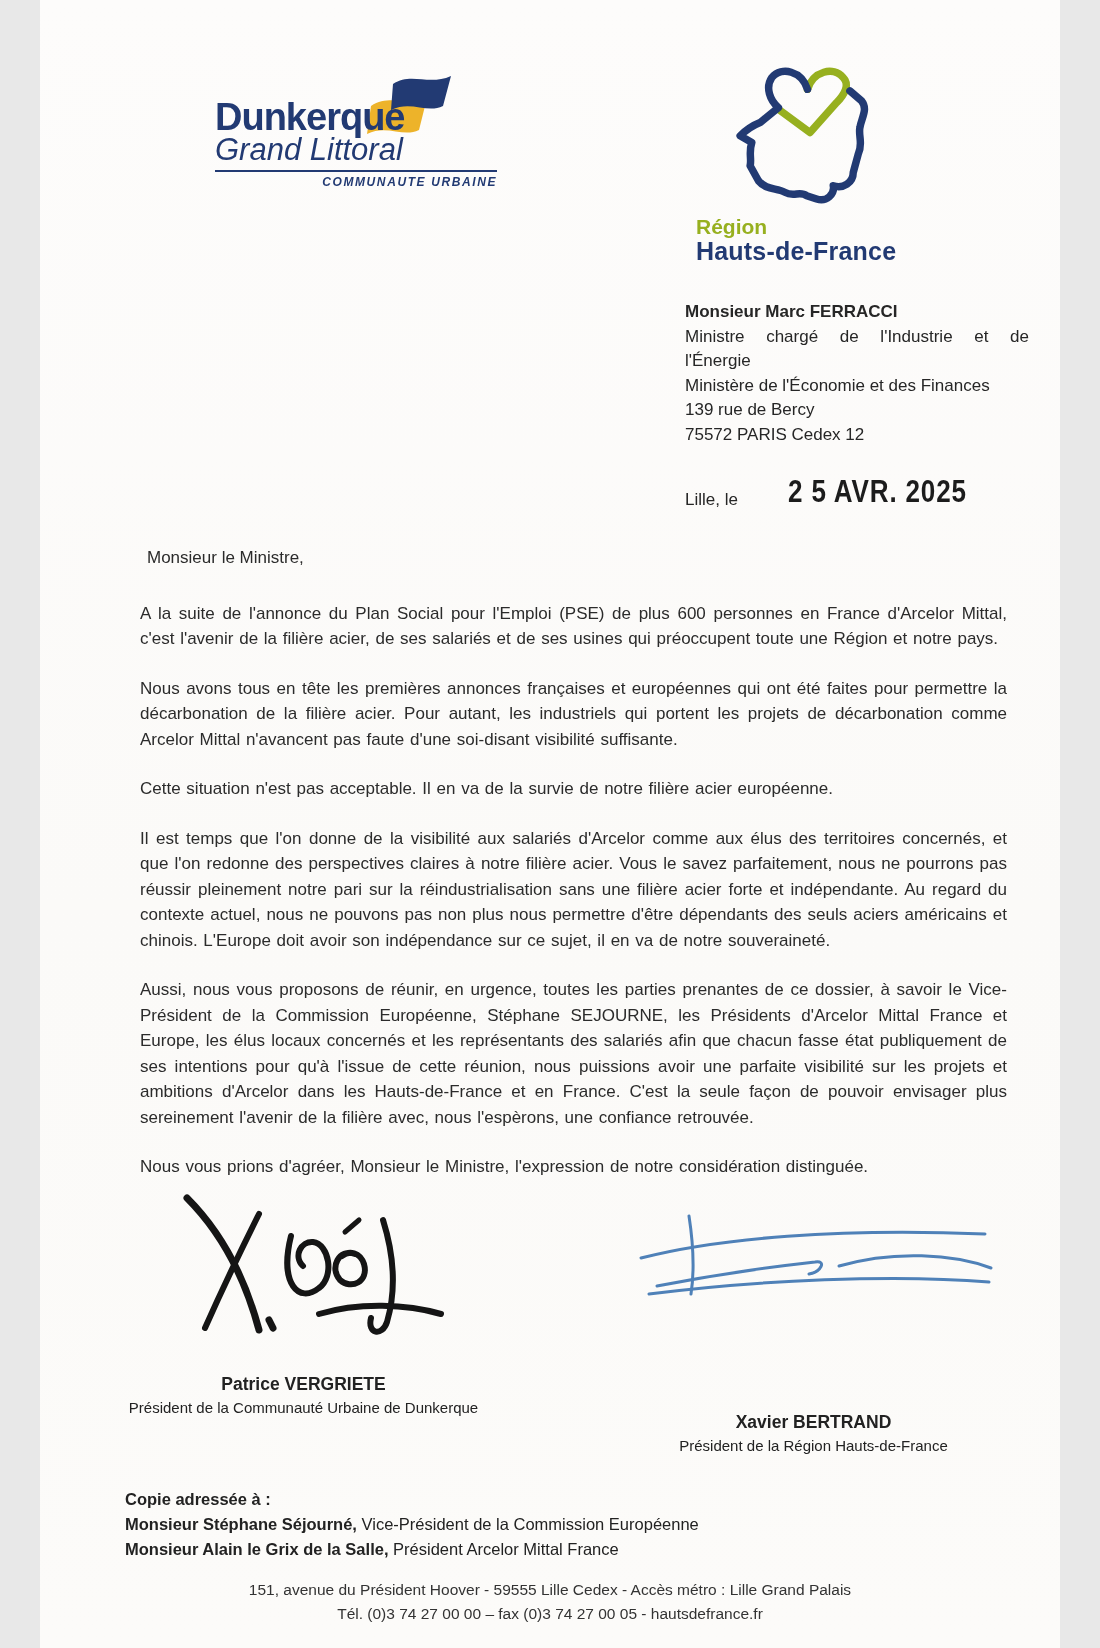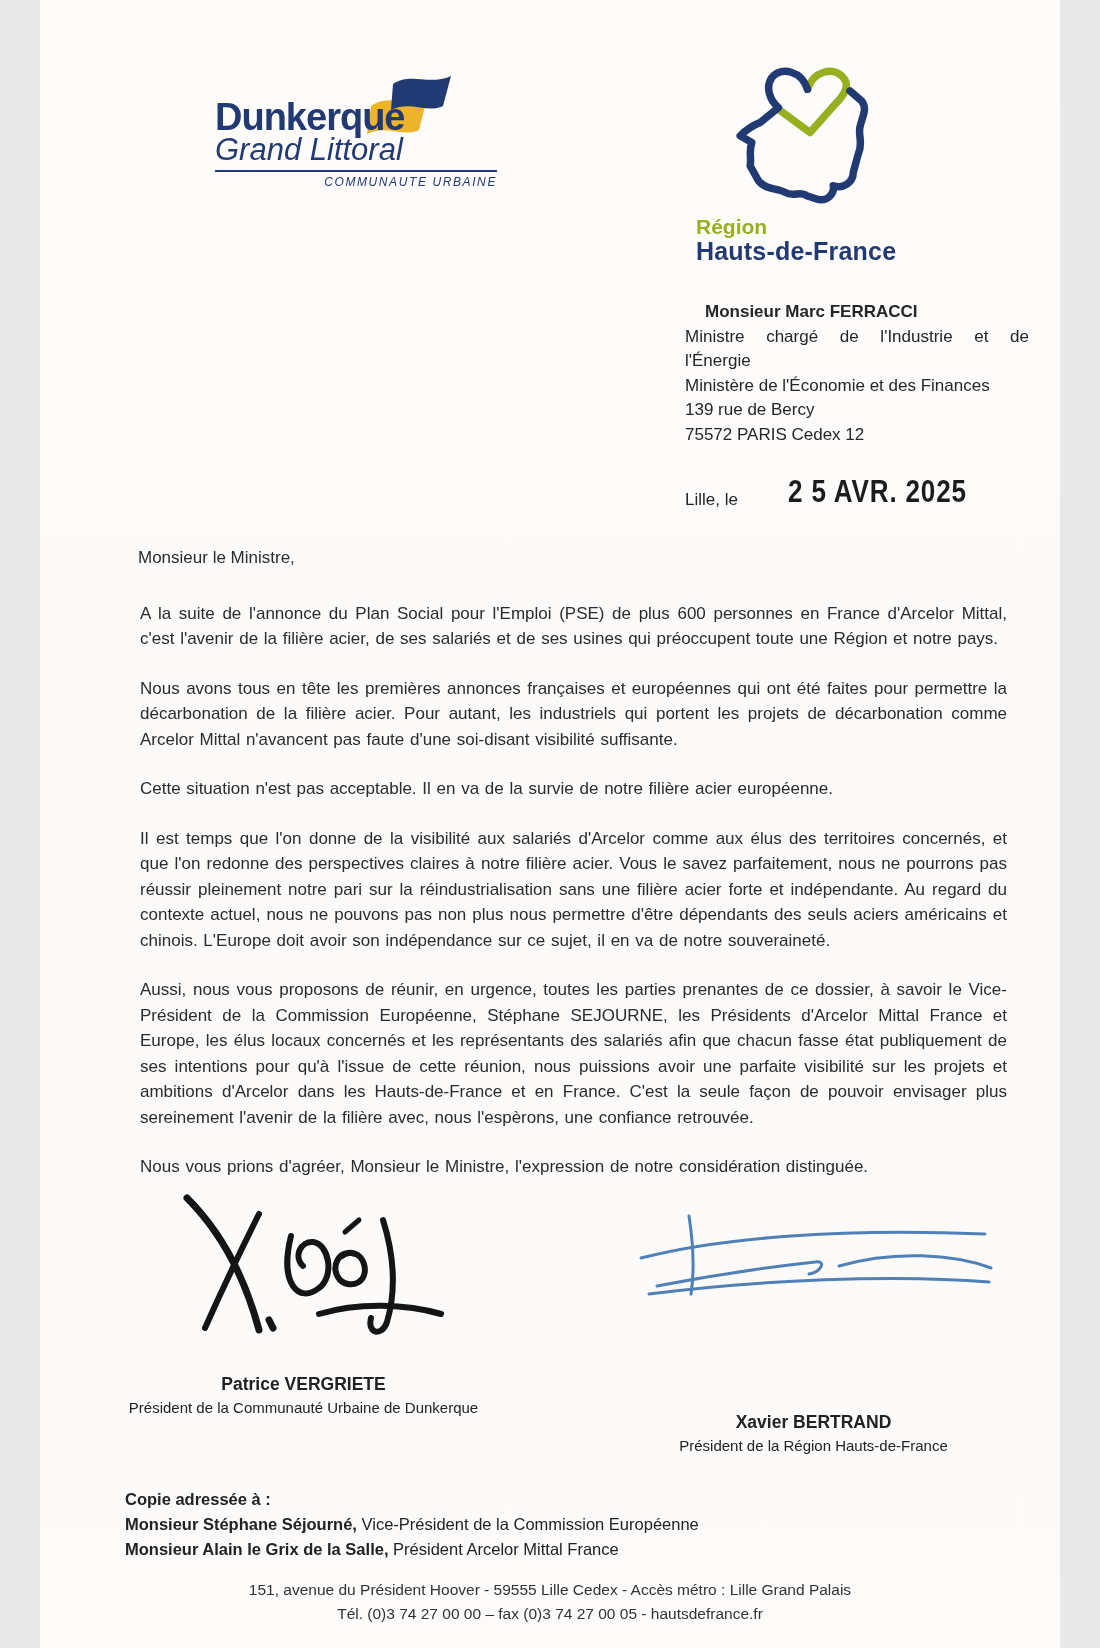--- a/index.html
+++ b/index.html
@@ -26,47 +26,47 @@
     letter-spacing:-1px;line-height:1;
   }
   .dk-flag{position:absolute;left:148px;top:-30px;z-index:1;}
   .dk-sub{
     position:relative;z-index:2;
     font-size:31px;font-style:italic;color:#223a73;
     line-height:1.05;margin-top:-2px;
     border-bottom:2px solid #223a73;padding-bottom:3px;
   }
   .dk-tag{
-    font-size:12px;font-weight:normal;font-style:italic;color:#223a73;
+    font-size:12px;font-weight:bold;font-style:italic;color:#223a73;
     text-align:right;letter-spacing:1.6px;margin-top:3px;
   }
 
   
   .logo-region{position:absolute;left:656px;top:56px;width:215px;}
   .rg-map{display:block;margin-left:30px;}
   .rg-label{font-size:21px;font-weight:bold;color:#97b01f;line-height:1.05;margin-top:2px;}
   .rg-name{font-size:25px;font-weight:bold;color:#223a73;letter-spacing:0.2px;line-height:1.1;}
 
   
   .recipient{position:absolute;left:645px;top:300px;width:344px;font-size:17px;line-height:24.5px;color:#262626;}
-  .recipient .r-name{font-weight:bold;margin-left:20px;}
+  .recipient .r-name{font-weight:bold;}
   .justify-line{text-align:justify;text-align-last:justify;}
 
   
   .dateline{position:absolute;left:645px;top:474px;display:flex;align-items:flex-end;gap:50px;}
   .dl-place{font-size:17px;color:#262626;}
   .dl-stamp{
     font-size:31px;font-weight:bold;color:#1c1c1c;
     letter-spacing:1px;transform:scale(0.84,1.04);transform-origin:left bottom;
     white-space:nowrap;
   }
 
   
   .body-text{position:absolute;left:92px;top:545px;width:875px;font-size:17px;line-height:25.5px;color:#2b2b2b;}
-  .salutation{margin:0 0 30px 6px;}
+  .salutation{margin:0 0 30px 15px;}
   .body-text p{margin:0 0 24px 8px;text-align:justify;word-spacing:1px;}
   .closing{margin-top:2px;}
 
   
   .sig-row{position:absolute;left:0;top:1172px;width:100%;display:flex;}
   .sig-col{width:50%;display:flex;flex-direction:column;align-items:center;padding-left:17px;}
   .sig-box{height:200px;display:flex;align-items:center;justify-content:center;}
   .sig-box.right{align-items:flex-start;padding-top:38px;}
   .sig-name{font-size:17.5px;font-weight:bold;color:#222;line-height:1.45;}
   .sig-title{font-size:15px;color:#222;line-height:1.45;}

